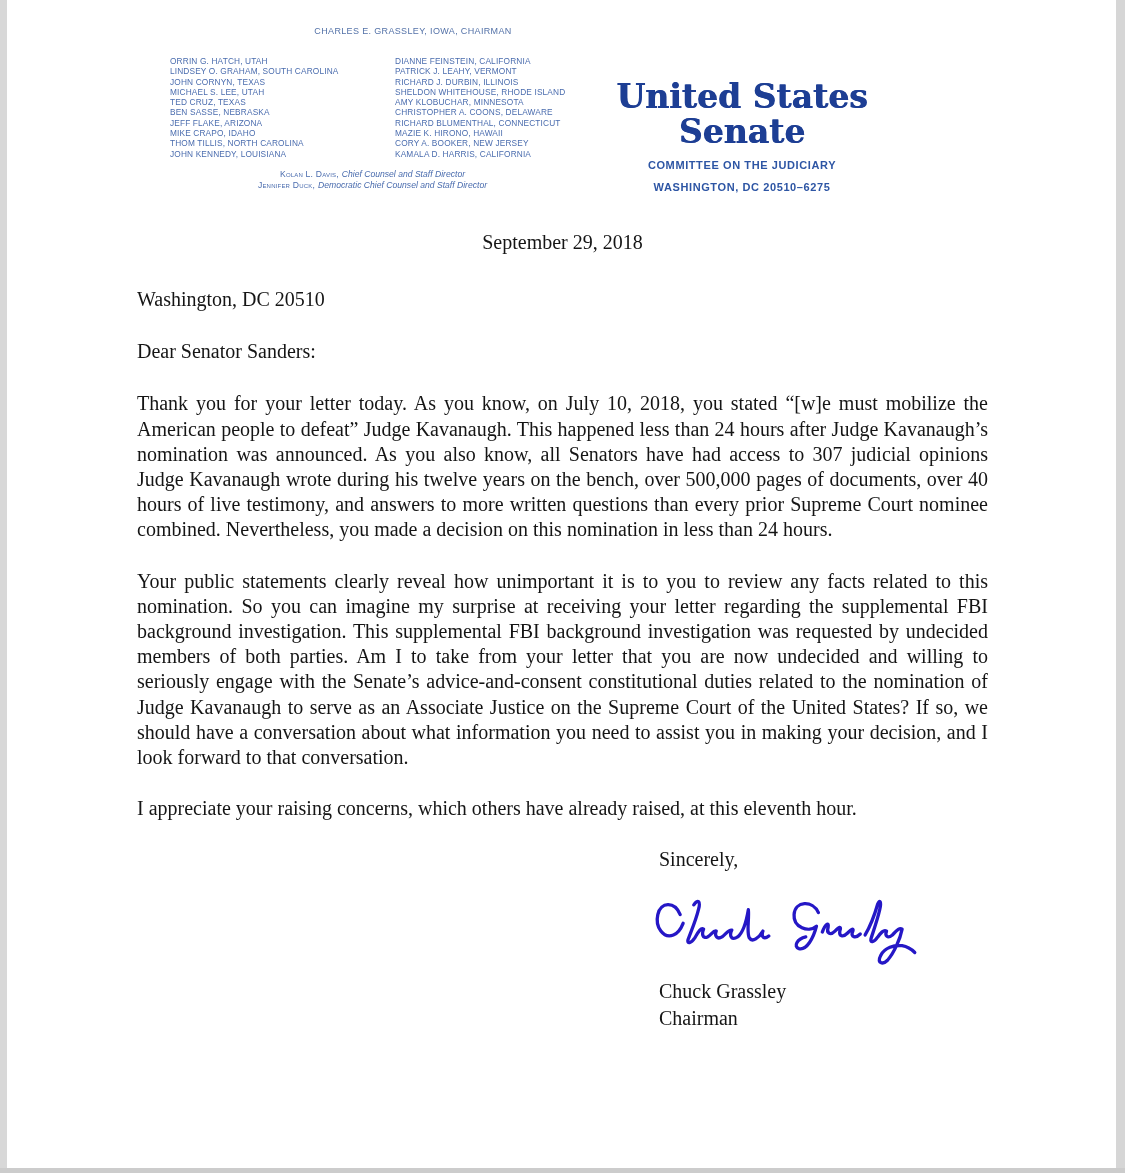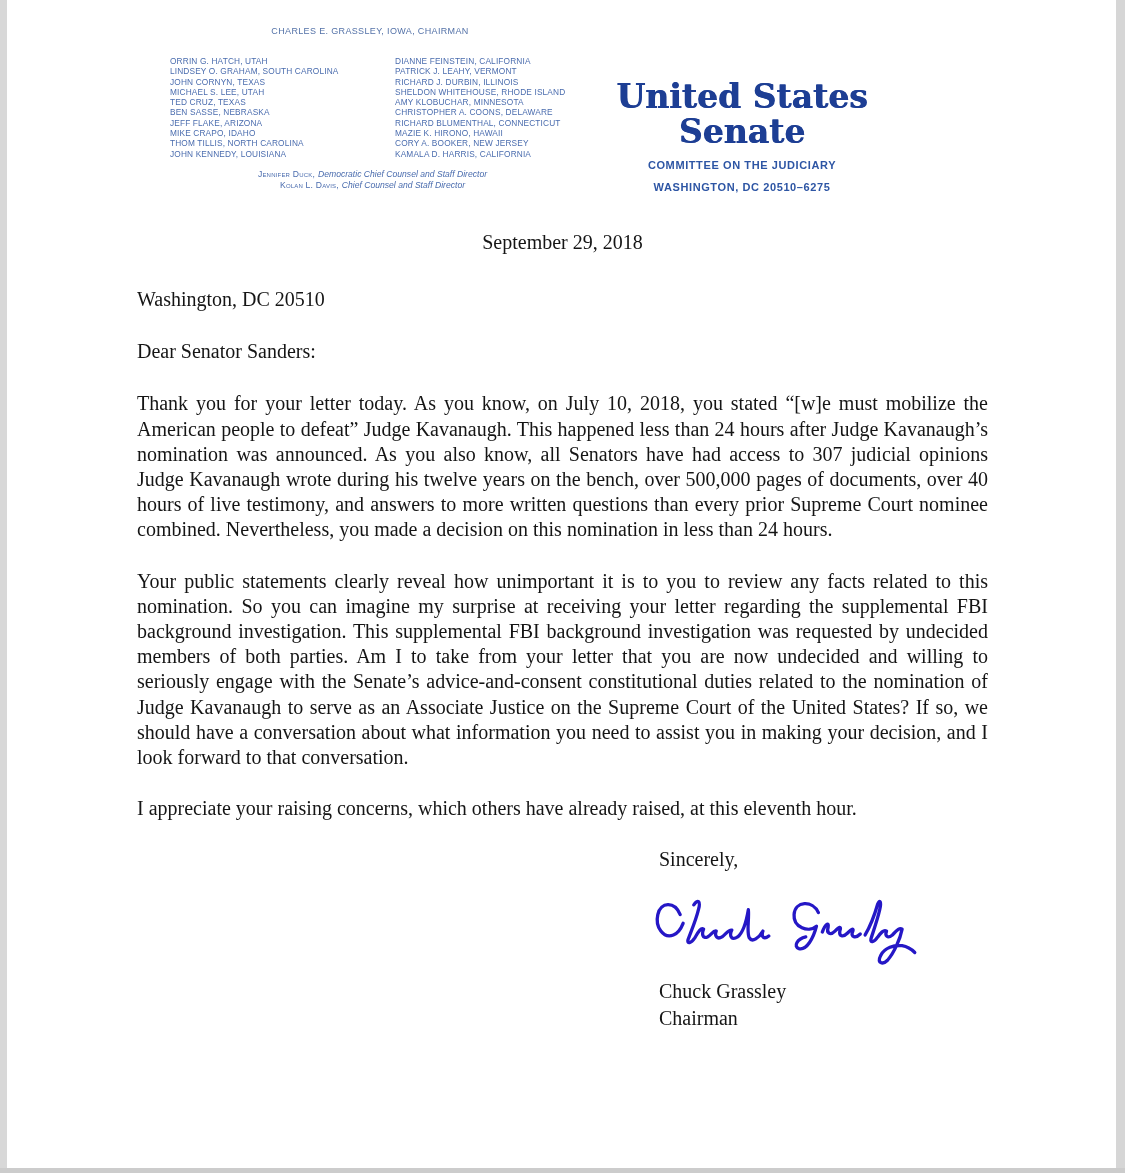--- a/index.html
+++ b/index.html
@@ -14,21 +14,21 @@
   
   .edge-left{position:absolute;left:0;top:0;width:7px;height:100%;background:#d8d8d8;}
   .edge-right{position:absolute;right:0;top:0;width:9px;height:100%;background:#d6d6d6;}
   .edge-bottom{position:absolute;left:0;bottom:0;width:100%;height:5px;background:#cccccc;}
 
   
   .letterhead{position:absolute;top:0;left:0;width:100%;height:210px;}
   .chairman-line{
     position:absolute;top:26px;left:0;width:740px;text-align:center;
     font-family:"Liberation Sans", sans-serif;
-    font-size:9px;letter-spacing:.35px;color:#5472a8;
+    font-size:9px;letter-spacing:.35px;color:#5472a8;padding-left:43px;
   }
   .member-cols{position:absolute;top:56px;left:170px;display:flex;gap:32px;}
   .member-col{width:193px;
     font-family:"Liberation Sans", sans-serif;
     font-size:8.3px;line-height:10.3px;letter-spacing:.15px;color:#4a6cae;white-space:nowrap;
   }
   .staff-block{
     position:absolute;top:169px;left:0;width:745px;text-align:center;
     font-family:"Liberation Sans", sans-serif;
     font-size:8.6px;line-height:11px;color:#4a6cae;
@@ -98,24 +98,24 @@
           <div>CHRISTOPHER A. COONS, DELAWARE</div>
           <div>RICHARD BLUMENTHAL, CONNECTICUT</div>
           <div>MAZIE K. HIRONO, HAWAII</div>
           <div>CORY A. BOOKER, NEW JERSEY</div>
           <div>KAMALA D. HARRIS, CALIFORNIA</div>
         </div>
     </div>
 
     <div class="staff-block">
       <div>
-        <span class="staff-name">Jennifer Duck,</span><span class="staff-title">Democratic Chief Counsel and Staff Director</span>
+        <span class="staff-name">Kolan L. Davis,</span><span class="staff-title">Chief Counsel and Staff Director</span>
       </div>
       <div>
-        <span class="staff-name">Kolan L. Davis,</span><span class="staff-title">Chief Counsel and Staff Director</span>
+        <span class="staff-name">Jennifer Duck,</span><span class="staff-title">Democratic Chief Counsel and Staff Director</span>
       </div>
     </div>
 
     <div class="seal">
       <div class="seal-org">United States Senate</div>
       <div class="seal-committee">COMMITTEE ON THE JUDICIARY</div>
       <div class="seal-addr">WASHINGTON, DC 20510–6275</div>
     </div>
   </div>
 

